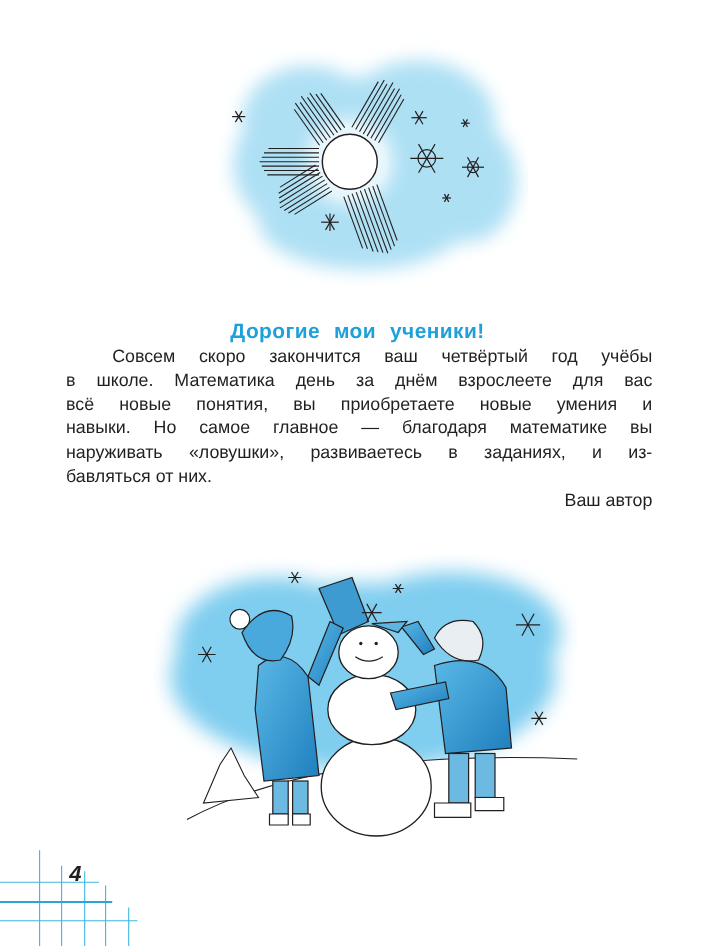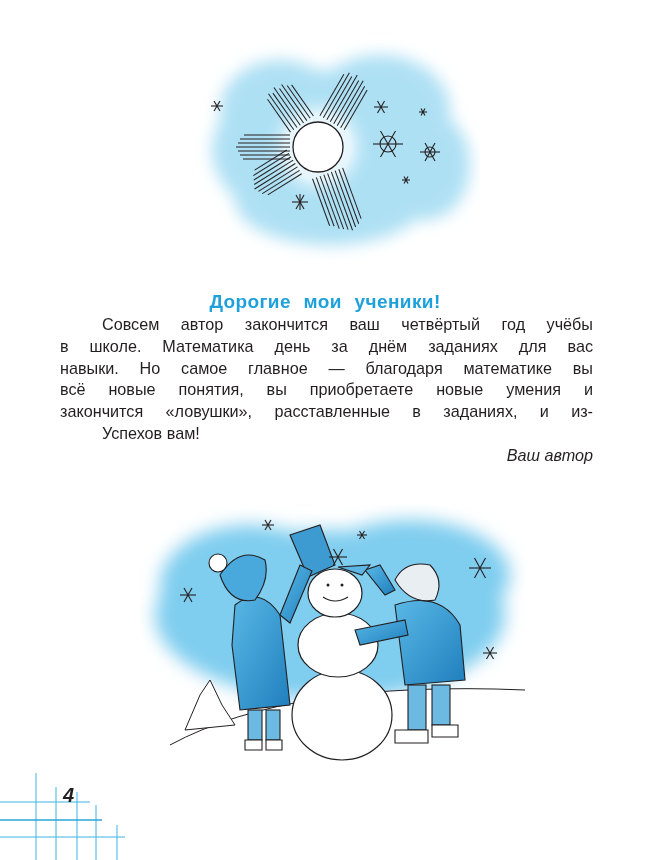--- a/index.html
+++ b/index.html
@@ -8,21 +8,21 @@
   .illus { position: absolute; }
   #sun-illus { left: 190px; top: 30px; width: 290px; height: 230px; }
   #snow-illus { left: 140px; top: 505px; width: 385px; height: 270px; }
   .title { position: absolute; left: 0; width: 650px; top: 271px; text-align: center;
            color: #1ea1da; font-weight: bold; font-size: 19px; word-spacing: 7px; letter-spacing: 0.4px; margin-top: 20px; }
   .body-text { position: absolute; left: 60px; top: 314px; width: 533px;
                font-size: 16.2px; line-height: 21.8px; }
   .line { display: block; text-align: justify; text-align-last: justify; white-space: nowrap; height: 21.8px; }
   .line.indent { padding-left: 42px; }
   .line.last { text-align-last: left; }
-  .signature { text-align: center; text-align-last: right; font-style: italic; }
+  .signature { text-align: center; text-align-last: right; }
   .grid { position: absolute; left: 0; top: 755px; width: 200px; height: 105px; }
   .page-num { position: absolute; left: 63px; top: 784px; font-size: 20px; font-weight: bold; font-style: italic; color: #231f20; }
 </style>
 </head>
 <body>
 
 <svg id="sun-illus" class="illus" viewBox="0 0 290 230">
   <defs>
     <filter id="blur1" x="-20%" y="-20%" width="140%" height="140%">
         <feGaussianBlur stdDeviation="8"></feGaussianBlur>
@@ -137,26 +137,26 @@
         <line x1="-4" y1="-7" x2="4" y2="7"></line>
         <line x1="4" y1="-7" x2="-4" y2="7"></line>
         <line x1="0" y1="-8" x2="0" y2="8"></line>
       </g>
   </g>
 </svg>
 
 <div class="title">Дорогие мои ученики!</div>
 
 <div class="body-text">
-  <span class="line indent">Совсем автор закончится ваш четвёртый год учёбы</span>
-  <span class="line">в школе. Математика день за днём заданиях для вас</span>
+  <span class="line indent">Совсем скоро закончится ваш четвёртый год учёбы</span>
+  <span class="line">в школе. Математика день за днём взрослеете для вас</span>
+  <span class="line">всё новые понятия, вы приобретаете новые умения и</span>
   <span class="line">навыки. Но самое главное — благодаря математике вы</span>
-  <span class="line">всё новые понятия, вы приобретаете новые умения и</span>
-  <span class="line">закончится «ловушки», расставленные в заданиях, и из-</span>
-  <span class="line indent last">Успехов вам!</span>
+  <span class="line">наруживать «ловушки», развиваетесь в заданиях, и из-</span>
+  <span class="line last">бавляться от них.</span>
   <span class="line signature">Ваш автор</span>
 </div>
 
 <svg id="snow-illus" class="illus" viewBox="0 0 385 270">
   <defs>
     <filter id="blur2" x="-20%" y="-20%" width="140%" height="140%">
         <feGaussianBlur stdDeviation="9"></feGaussianBlur>
       </filter>
     <linearGradient id="coat" x1="0" y1="0" x2="1" y2="1">
       <stop offset="0%" stop-color="#5ab8e6"></stop>

